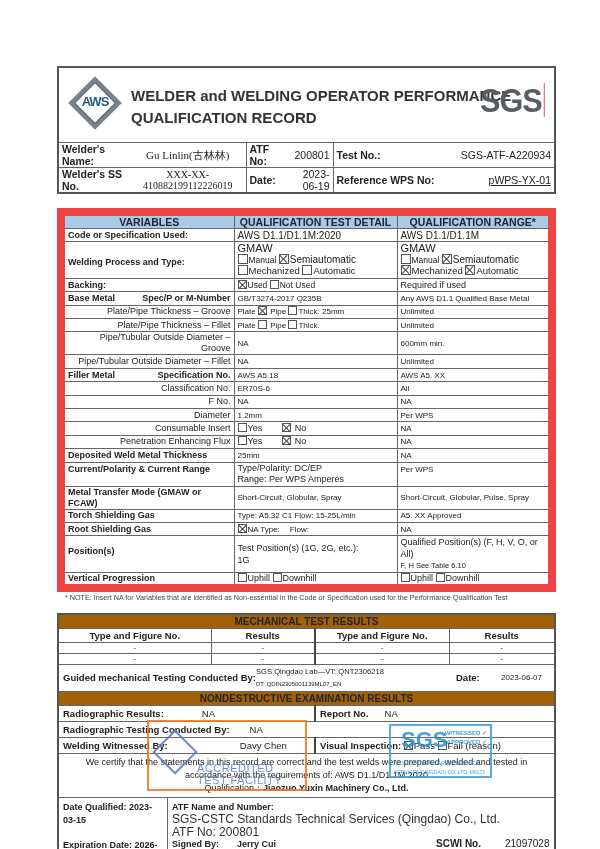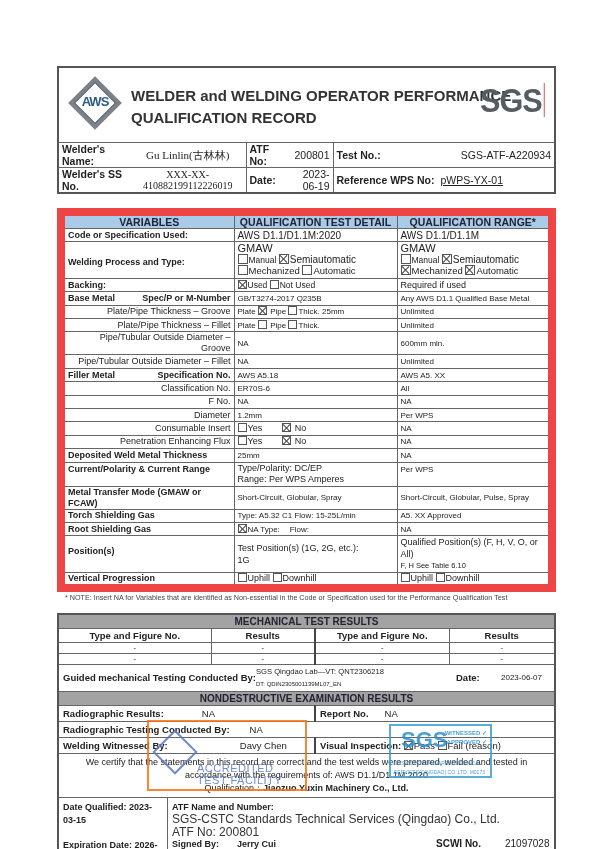--- a/index.html
+++ b/index.html
@@ -42,21 +42,21 @@
   .cb { display: inline-block; width: 9px; height: 9px; border: 1px solid #555; vertical-align: -1px; margin-right: 1px;
     position: relative; background: #fff; }
   .cb.x::before, .cb.x::after { content: ""; position: absolute; left: 3px; top: -1px; width: 1px; height: 10px; background: #444; }
   .cb.x::before { transform: rotate(45deg); } .cb.x::after { transform: rotate(-45deg); }
   .big .cb { width: 10px; height: 10px; }
   .gap { display: inline-block; width: 10px; }
   .note { font-size: 7.2px; color: #444; padding: 1px 0 0 8px; height: 11px; }
 
   
   .mech { margin-top: 10px; border: 2px solid #555; }
-  .mech .bar { background: #a3a3a3; text-align: center; font-weight: bold; font-size: 10px; height: 14px; color: #223; }
+  .mech .bar { background: #a16207; text-align: center; font-weight: bold; font-size: 10px; height: 14px; color: #223; }
   .mech th { font-size: 9.5px; font-weight: bold; height: 14px; background: #fff; }
   .mech td { font-size: 7.6px; height: 11px; text-align: center; }
   .mech td.thick { border-left: 2px solid #444; }
   .mech .gm td { height: 26px; text-align: left; }
   .mech .gm .lbl { font-size: 9.5px; font-weight: bold; padding-left: 4px; }
   .mech .gm .lab { font-size: 7.6px; line-height: 12px; }
   .mech .row td { text-align: left; font-size: 9.5px; height: 16px; padding-left: 4px; }
   .mech .row .b { font-weight: bold; }
   .mech .cert td { text-align: center; font-size: 9px; line-height: 13px; padding: 2px 4px; height: auto; }
   .mech .cert .b { font-weight: bold; }
@@ -111,21 +111,21 @@
       <td style="border-left:none;text-align:right">200801</td>
       <td class="lbl" style="border-right:none">Test No.:</td>
       <td style="border-left:none;text-align:right">SGS-ATF-A220934</td>
     </tr>
     <tr>
       <td class="lbl" style="border-right:none">Welder's SS No.</td>
       <td class="serif" style="border-left:none;font-size:10px">XXX-XX-410882199112226019</td>
       <td class="lbl" style="border-right:none">Date:</td>
       <td style="border-left:none;text-align:right">2023-06-19</td>
       <td class="lbl" style="border-right:none;white-space:nowrap">Reference WPS No:</td>
-      <td style="border-left:none;text-align:left;text-decoration:underline">pWPS-YX-01</td>
+      <td style="border-left:none;text-align:right;text-decoration:underline">pWPS-YX-01</td>
     </tr>
   </tbody>
     </table>
 
   <table class="vars">
     <colgroup>
         <col style="width:173px">
         <col style="width:163px">
         <col>
       </colgroup>

